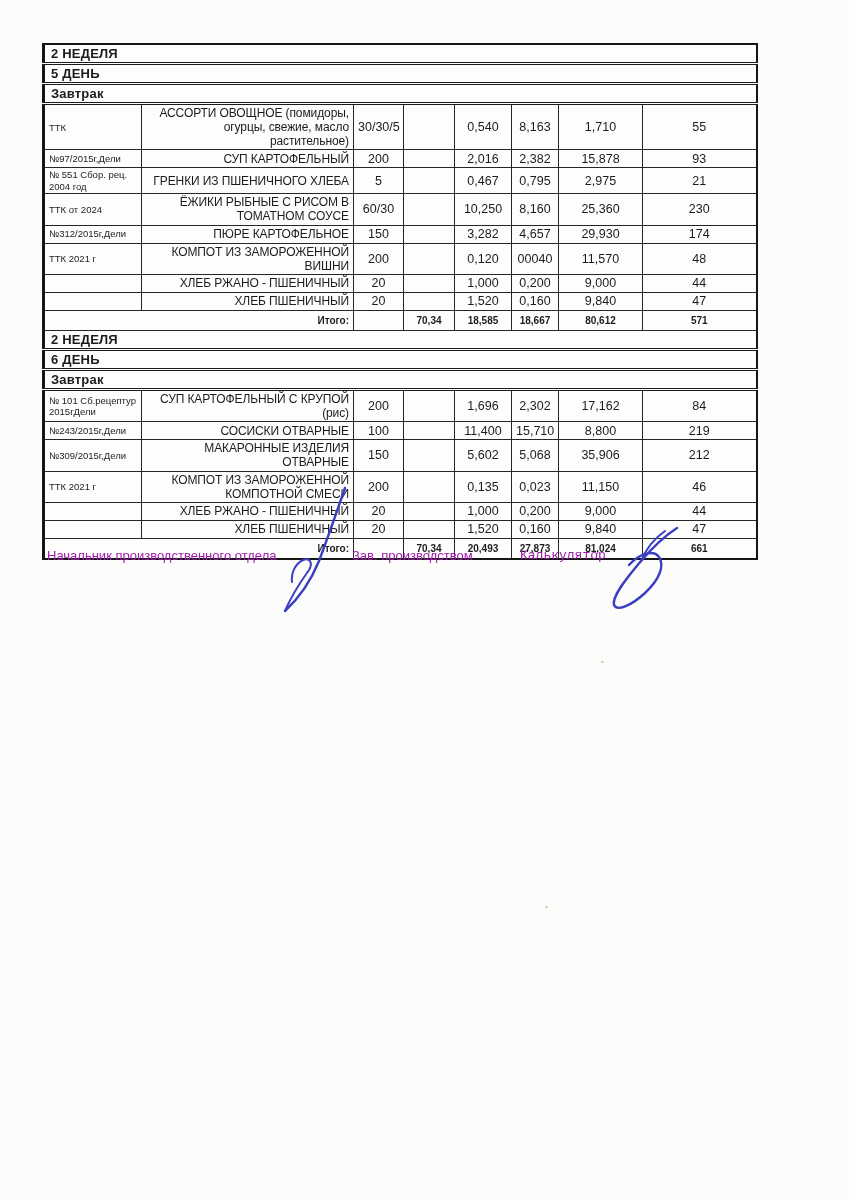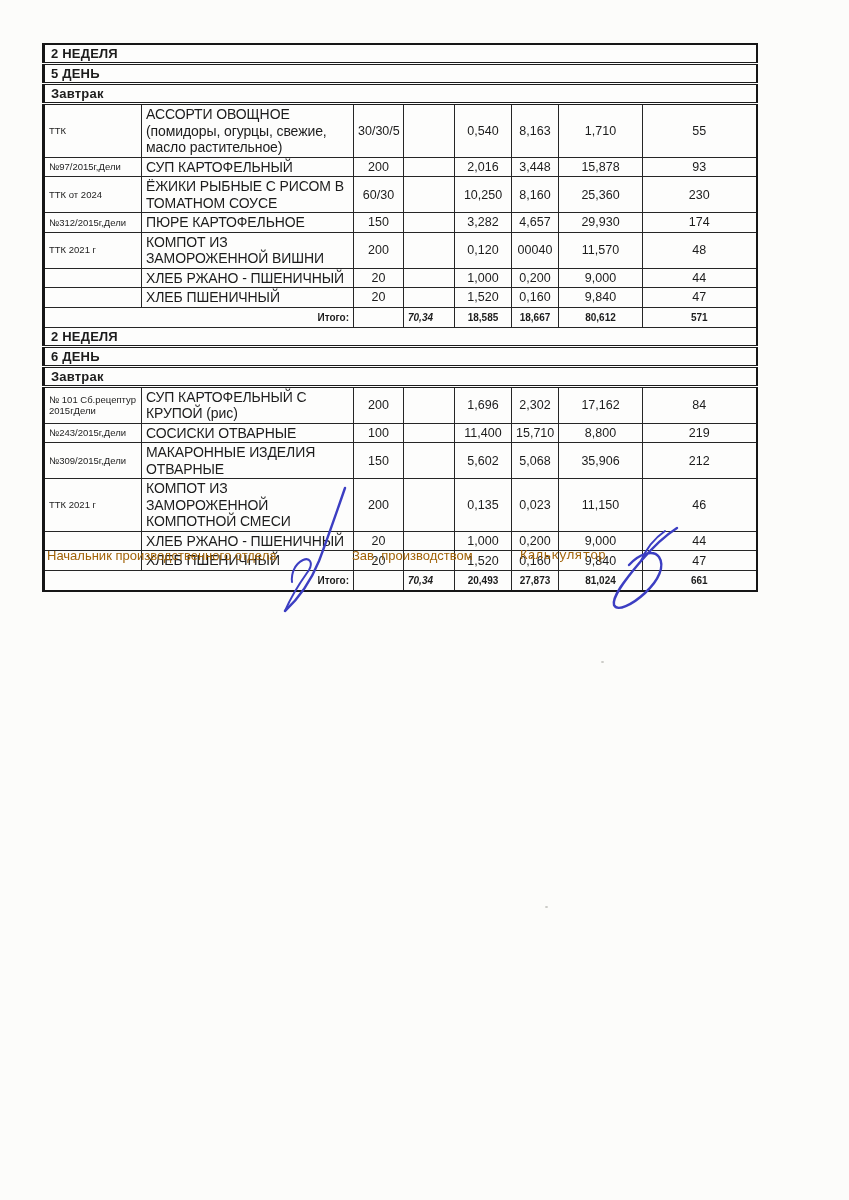--- a/index.html
+++ b/index.html
@@ -26,29 +26,29 @@
     overflow:hidden;
   }
   tr.band td{
     font-weight:700;font-size:13px;
     padding:1px 6px;height:14px;
     border-bottom:3px double #1c1c1c;
     letter-spacing:.2px;
   }
   tr.item{height:18px;}
   td.ref{font-size:9.5px;line-height:1.2;color:#232323;}
-  td.dish{font-size:14px;line-height:1.18;letter-spacing:-0.1px;}
+  td.dish{font-size:12px;line-height:1.18;letter-spacing:-0.1px;text-align:right;}
   td.num{font-size:12.5px;text-align:center;}
   tr.total td{font-weight:700;font-size:10px;height:17px;}
   td.total-label{text-align:right;padding-right:6px;font-size:13px;}
-  td.total-weight{text-align:left;padding-right:3px;font-style:italic;}
+  td.total-weight{text-align:center;padding-right:3px;}
 
   .footer-label{
     position:absolute;top:548px;
-    font-size:13px;color:#a16207;white-space:nowrap;
+    font-size:13px;color:#a21caf;white-space:nowrap;
   }
   #footer-left{left:47px;}
   #footer-mid{left:352px;}
   #footer-right{left:520px;font-family:Liberation Mono, monospace;}
 
   svg.ink{position:absolute;left:0;top:0;pointer-events:none;}
   .speck{position:absolute;background:#9a9a92;border-radius:50%;opacity:.5;}
 </style>
 </head>
 <body>
@@ -85,23 +85,33 @@
           <td class="num">8,163</td>
           <td class="num">1,710</td>
           <td class="num">55</td>
         </tr>
         <tr class="item">
           <td class="ref">№97/2015г,Дели</td>
           <td class="dish">СУП КАРТОФЕЛЬНЫЙ</td>
           <td class="num">200</td>
           <td class="num"></td>
           <td class="num">2,016</td>
-          <td class="num">3,448</td>
+          <td class="num">2,382</td>
           <td class="num">15,878</td>
           <td class="num">93</td>
+        </tr>
+        <tr class="item">
+          <td class="ref">№ 551 Сбор. рец. 2004 год</td>
+          <td class="dish">ГРЕНКИ ИЗ ПШЕНИЧНОГО ХЛЕБА</td>
+          <td class="num">5</td>
+          <td class="num"></td>
+          <td class="num">0,467</td>
+          <td class="num">0,795</td>
+          <td class="num">2,975</td>
+          <td class="num">21</td>
         </tr>
         <tr class="item">
           <td class="ref">ТТК от 2024</td>
           <td class="dish">ЁЖИКИ РЫБНЫЕ С РИСОМ В ТОМАТНОМ СОУСЕ</td>
           <td class="num">60/30</td>
           <td class="num"></td>
           <td class="num">10,250</td>
           <td class="num">8,160</td>
           <td class="num">25,360</td>
           <td class="num">230</td>

